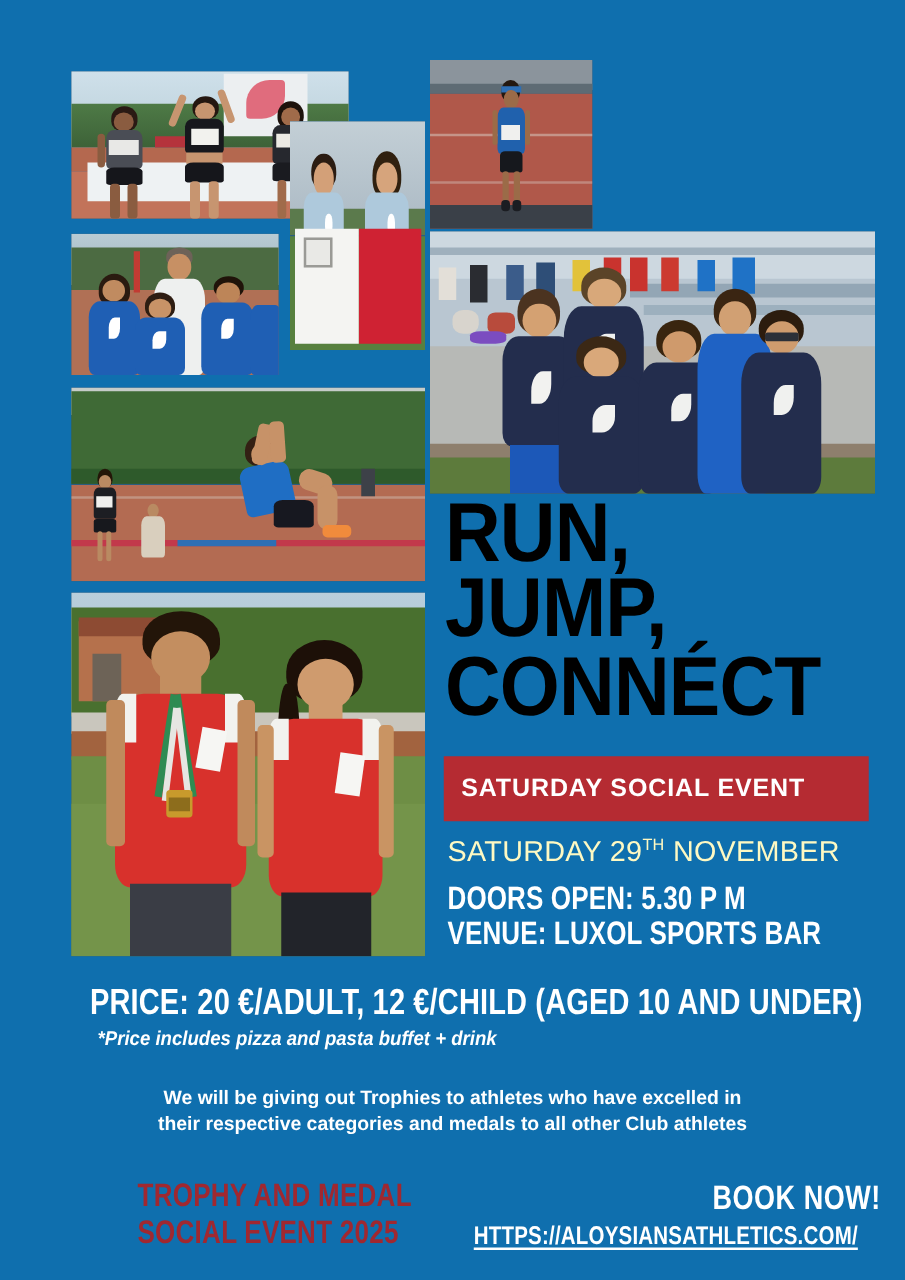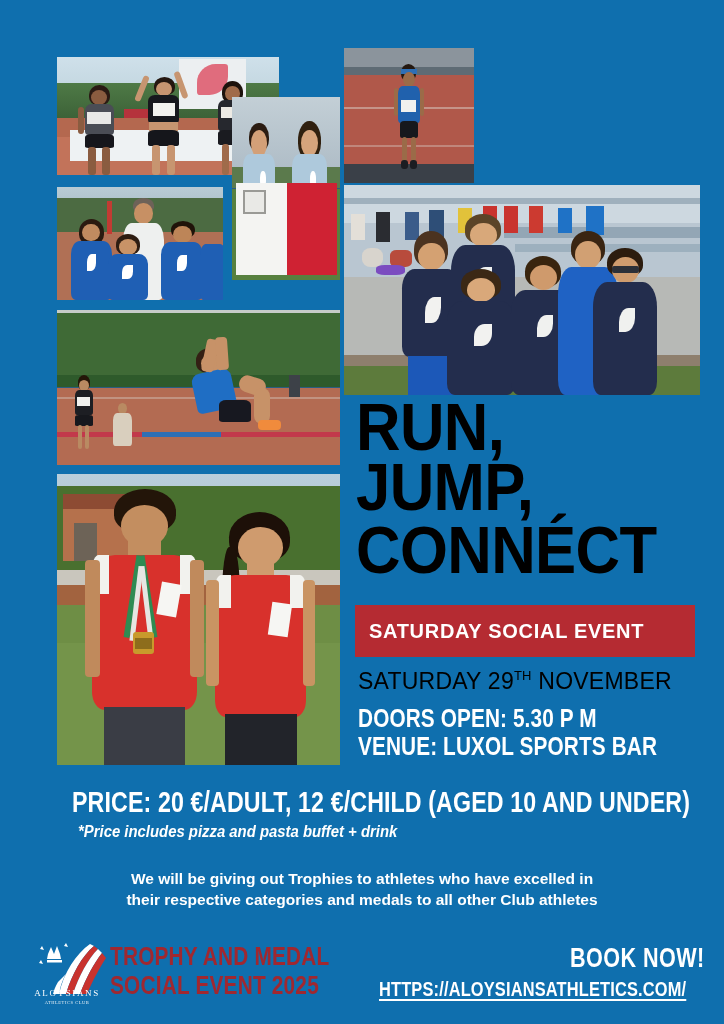--- a/index.html
+++ b/index.html
@@ -55,21 +55,21 @@
   .redbanner span {
     color:#fff;
     font-size:20px;
     font-weight:bold;
     letter-spacing:0.035em;
     padding-left:14px;
   }
 
   .datetxt {
     position:absolute;
-    color:#000000;
+    color:#fef9c3;
     font-size:23px;
     font-weight:normal;
     letter-spacing:0.01em;
     white-space:nowrap;
   }
   .datetxt sup { font-size:13px; vertical-align:super; }
 
   .condensed {
     font-family:"Liberation Sans Narrow","Liberation Sans", sans-serif;
     font-weight:bold;
@@ -465,40 +465,20 @@
 
   <div class="venueline condensed" style="left:358px; top:703px;">DOORS OPEN: 5.30 P M</div>
   <div class="venueline condensed" style="left:358px; top:731px;">VENUE: LUXOL SPORTS BAR</div>
 
   <div class="priceline condensed" style="left:72px; top:786px;">PRICE: 20 €/ADULT, 12 €/CHILD (AGED 10 AND UNDER)</div>
   <div class="subnote" style="left:78px; top:823px;">*Price includes pizza and pasta buffet + drink</div>
 
   <div class="bodytext" style="top:869px;">We will be giving out Trophies to  athletes who have excelled in</div>
   <div class="bodytext" style="top:890px;">their respective categories and  medals to all other Club athletes</div>
 
-  <div class="logo" style="left:28px; top:932px; width:78px; height:78px;">
-    <svg viewBox="0 0 78 78" width="78" height="78">
-
-      <g fill="#ffffff">
-        <polygon points="20,22 23,15 26,22 29,14 32,22 33,27 19,27"></polygon>
-        <rect x="19" y="28" width="15" height="2.5"></rect>
-        <polygon points="14,14 16,18 12,17"></polygon>
-        <polygon points="38,11 40,15 36,14"></polygon>
-        <polygon points="13,28 15,32 11,31"></polygon>
-      </g>
-
-      <path d="M62 12 C48 22 36 40 31 62 L38 62 C44 42 54 24 66 14 Z" fill="#ffffff"></path>
-      <path d="M66 14 C54 24 44 42 38 62 L45 62 C51 44 60 27 70 17 Z" fill="#c8332f"></path>
-      <path d="M70 17 C60 27 51 44 45 62 L52 62 C58 46 66 31 74 21 Z" fill="#ffffff"></path>
-      <path d="M74 21 C66 31 58 46 52 62 L59 62 C65 48 72 35 78 26 Z" fill="#c8332f"></path>
-      <path d="M31 62 C33 52 35 47 38 42 L30 50 C27 55 26 58 25 62 Z" fill="#ffffff"></path>
-    </svg>
-    <div class="logolabel" style="top:56px; font-size:9px;">ALOYSIANS</div>
-    <div class="logolabel" style="top:68px; font-size:4.5px; letter-spacing:0.12em; opacity:.9;">ATHLETICS CLUB</div>
-  </div>
 
   <div class="footred condensed" style="left:110px; top:942px;">TROPHY AND MEDAL</div>
   <div class="footred condensed" style="left:110px; top:971px;">SOCIAL EVENT 2025</div>
 
   <div class="booknow condensed" style="left:570px; top:943px;">BOOK NOW!</div>
   <a class="urltxt condensed" href="#" style="left:379px; top:977px;">HTTPS://ALOYSIANSATHLETICS.COM/</a>
 
 </div>
 
 </body></html>

